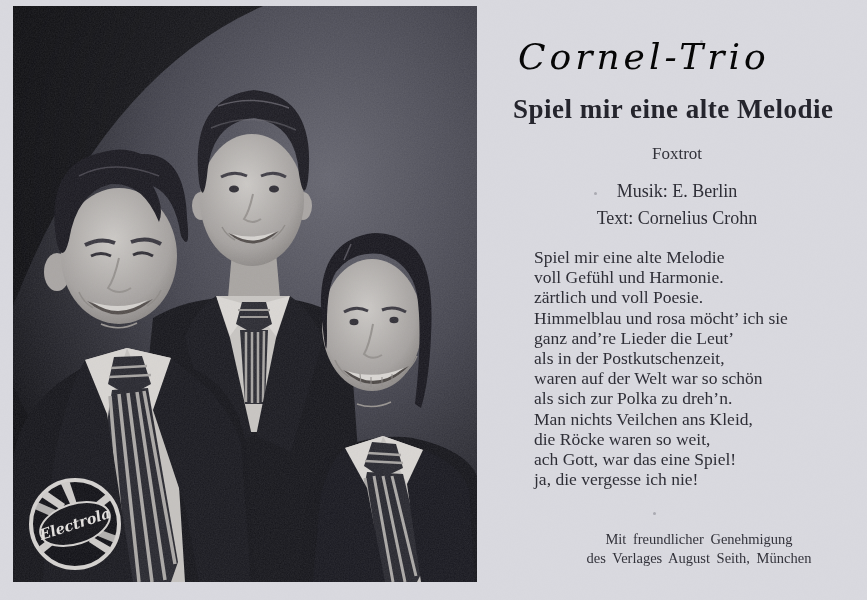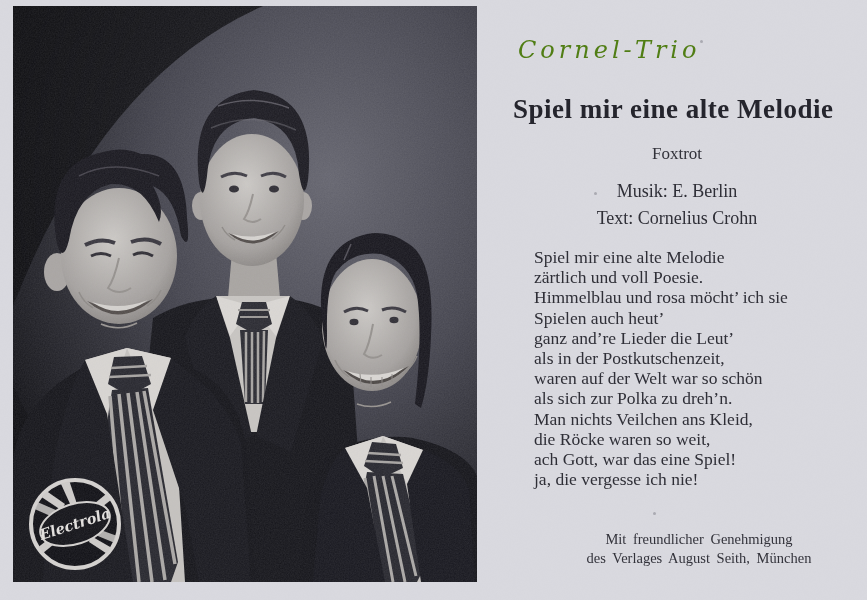--- a/index.html
+++ b/index.html
@@ -14,22 +14,22 @@
   }
   .photo {
     position: absolute; left: 13px; top: 6px;
     width: 464px; height: 576px;
     background: #0c0c10;
   }
   .photo svg { display: block; width: 100%; height: 100%; }
   .artist {
     position: absolute; left: 518px; top: 36px;
     font-family: "DejaVu Serif", serif;
-    font-style: italic; font-size: 24px; letter-spacing: 4px;
-    color: #4d7c0f;
+    font-style: italic; font-size: 36px; letter-spacing: 4px;
+    color: #000000;
   }
   .title {
     position: absolute; left: 513px; top: 94px;
     font-size: 27px; font-weight: 700; letter-spacing: 0.5px;
     color: #202028; white-space: nowrap;
   }
   .genre {
     position: absolute; left: 480px; top: 144px; width: 394px;
     text-align: center; font-size: 17px; color: #2e2e36;
   }
@@ -193,23 +193,23 @@
 
   <div class="genre">Foxtrot</div>
 
   <div class="credits">
     <div>Musik: E. Berlin</div>
     <div>Text: Cornelius Crohn</div>
   </div>
 
   <div class="lyrics">
     <div>Spiel mir eine alte Melodie</div>
+    <div>voll Gefühl und Harmonie.</div>
     <div>zärtlich und voll Poesie.</div>
     <div>Himmelblau und rosa möcht’ ich sie</div>
-    <div>Spielen auch heut’</div>
     <div>ganz and’re Lieder die Leut’</div>
     <div>als in der Postkutschenzeit,</div>
     <div>waren auf der Welt war so schön</div>
     <div>als sich zur Polka zu dreh’n.</div>
     <div>Man nichts Veilchen ans Kleid,</div>
     <div>die Röcke waren so weit,</div>
     <div>ach Gott, war das eine Spiel!</div>
     <div>ja, die vergesse ich nie!</div>
   </div>
 

